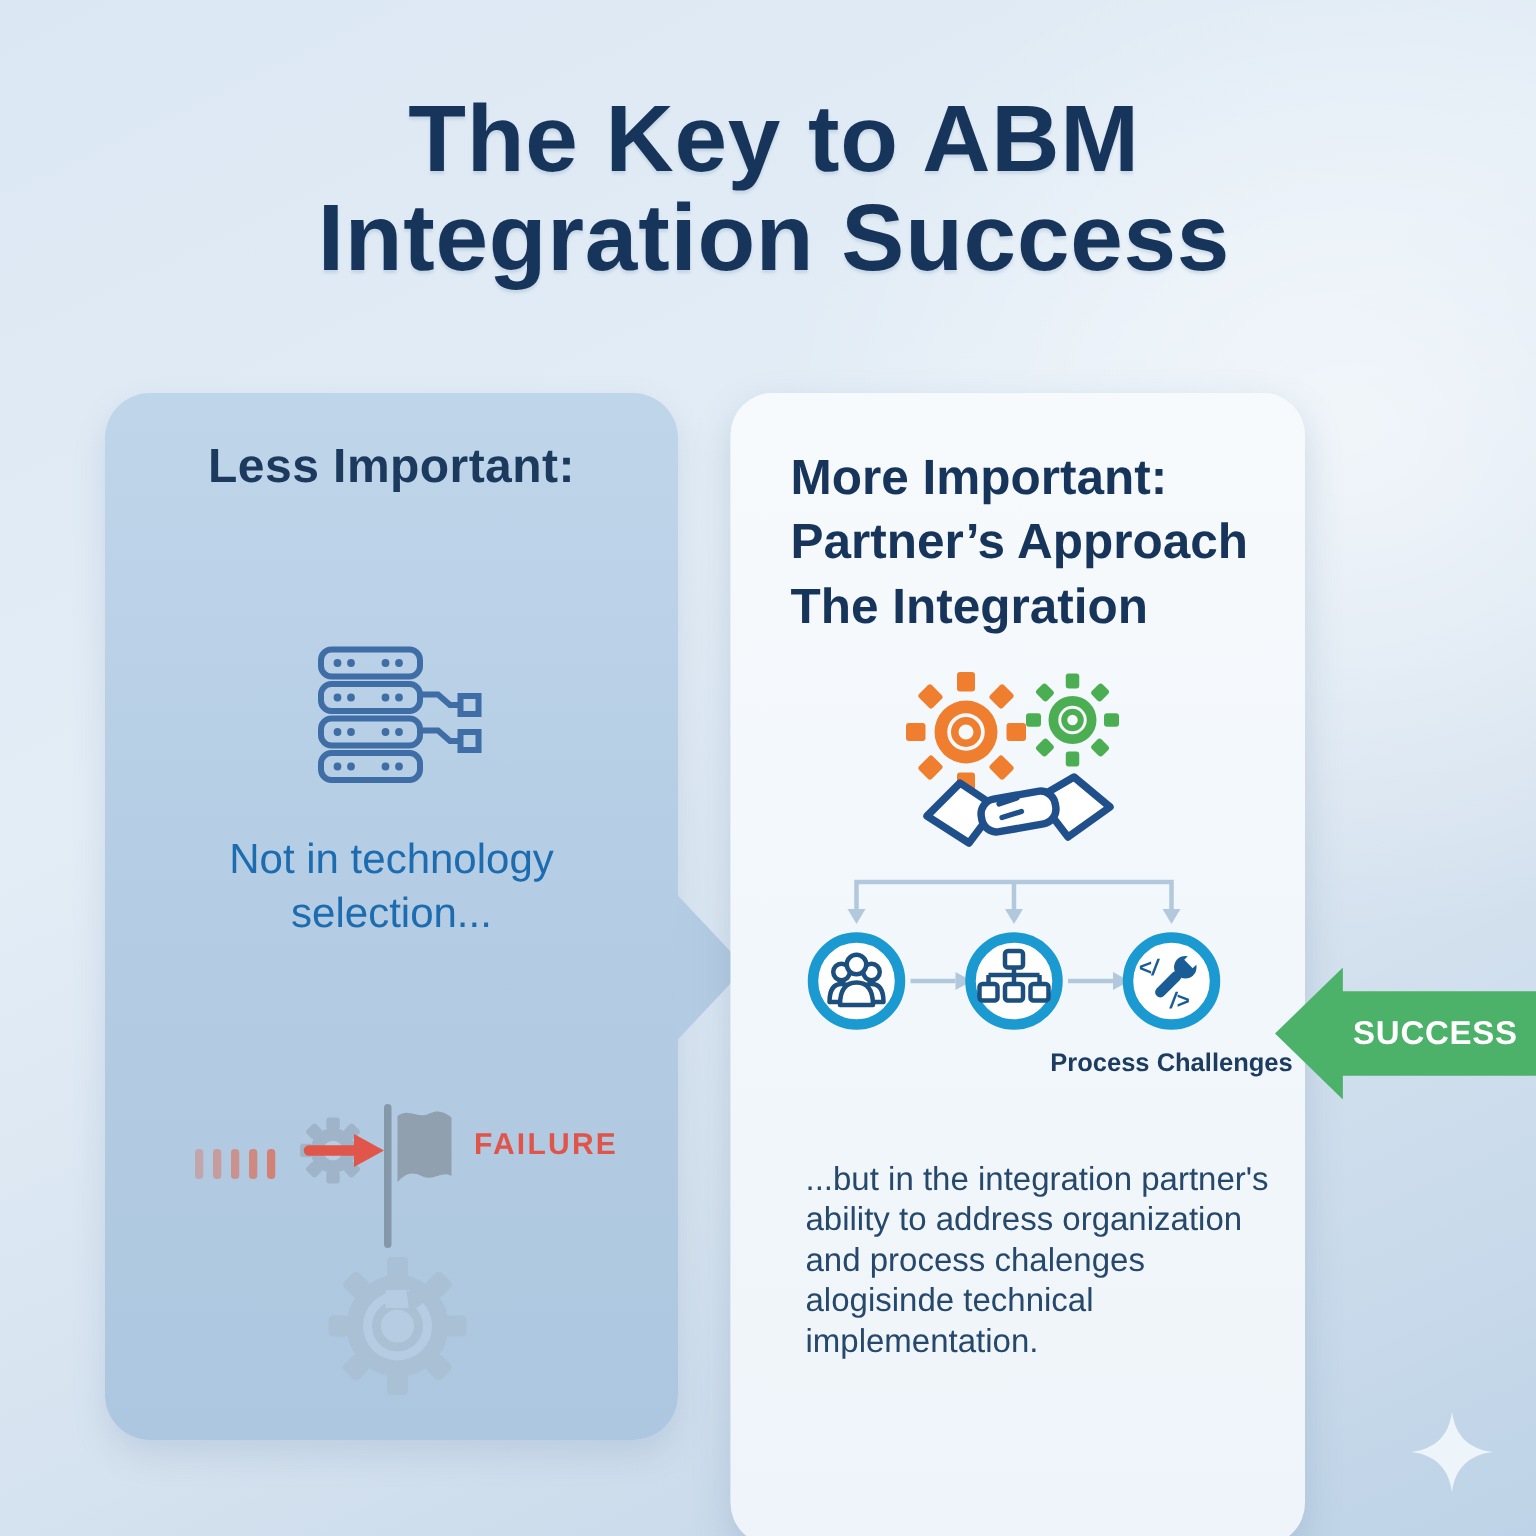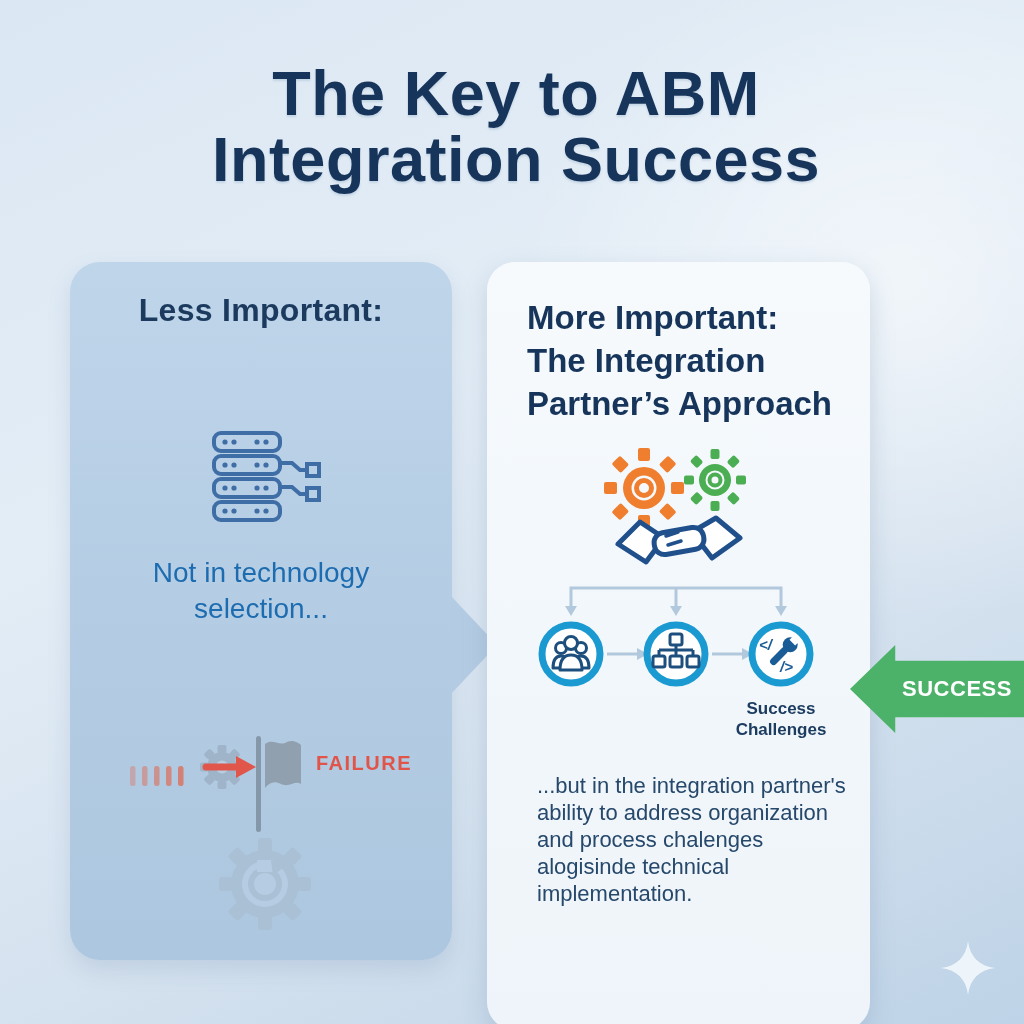--- a/index.html
+++ b/index.html
@@ -145,22 +145,22 @@
       <circle cx="52" cy="52" r="23" fill="#b5cce2"></circle>
       <circle cx="52" cy="52" r="14" fill="none" stroke="#a9c0d5" stroke-width="6"></circle>
       <rect x="44" y="28" width="16" height="12" fill="#b5cce2"></rect>
       <polygon points="58,28 72,34 60,44" fill="#a9c0d5"></polygon>
     </svg>
   </div>
 
   <div class="panel-right">
     <div class="rp-heading">
       <div>More Important:</div>
+      <div>Partner’s Approach</div>
       <div>The Integration</div>
-      <div>Partner’s Approach</div>
     </div>
 
     <svg class="rp-cluster" width="154" height="128" viewBox="0 0 154 128">
       <g>
         <g fill="#ef7f2e">
           <circle cx="42" cy="42" r="21"></circle>
           <rect x="36" y="2" width="12" height="13" rx="2"></rect>
           <rect x="36" y="2" width="12" height="13" rx="2" transform="rotate(45 42 42)"></rect>
           <rect x="36" y="2" width="12" height="13" rx="2" transform="rotate(90 42 42)"></rect>
           <rect x="36" y="2" width="12" height="13" rx="2" transform="rotate(135 42 42)"></rect>
@@ -234,21 +234,21 @@
         <text x="272" y="72" font-size="15" font-weight="bold" font-style="italic" fill="#1a5c96" font-family="Liberation Sans, sans-serif">&lt;/</text>
         <text x="293" y="94" font-size="15" font-weight="bold" font-style="italic" fill="#1a5c96" font-family="Liberation Sans, sans-serif">/&gt;</text>
         <g transform="rotate(45 294 76)" fill="#1a5c96">
           <circle cx="294" cy="63" r="7.5"></circle>
           <rect x="290" y="51" width="8" height="9" fill="#ffffff"></rect>
           <rect x="290.5" y="68" width="7" height="22" rx="3.5"></rect>
         </g>
       </g>
     </svg>
 
-    <div class="rp-node-label rp-label-2">Success Challenges</div>
+    <div class="rp-node-label rp-label-2">Process Challenges</div>
 
     <div class="rp-body">...but in the integration partner's ability to address organization and process chalenges alogisinde technical implementation.</div>
   </div>
 
   <div class="success">
     <span>SUCCESS</span>
   </div>
 
   <svg class="sparkle" width="54" height="54" viewBox="0 0 54 54">
     <path d="M27 0 C29 16 38 25 54 27 C38 29 29 38 27 54 C25 38 16 29 0 27 C16 25 25 16 27 0 Z" fill="#f3f8fc" opacity="0.9"></path>

